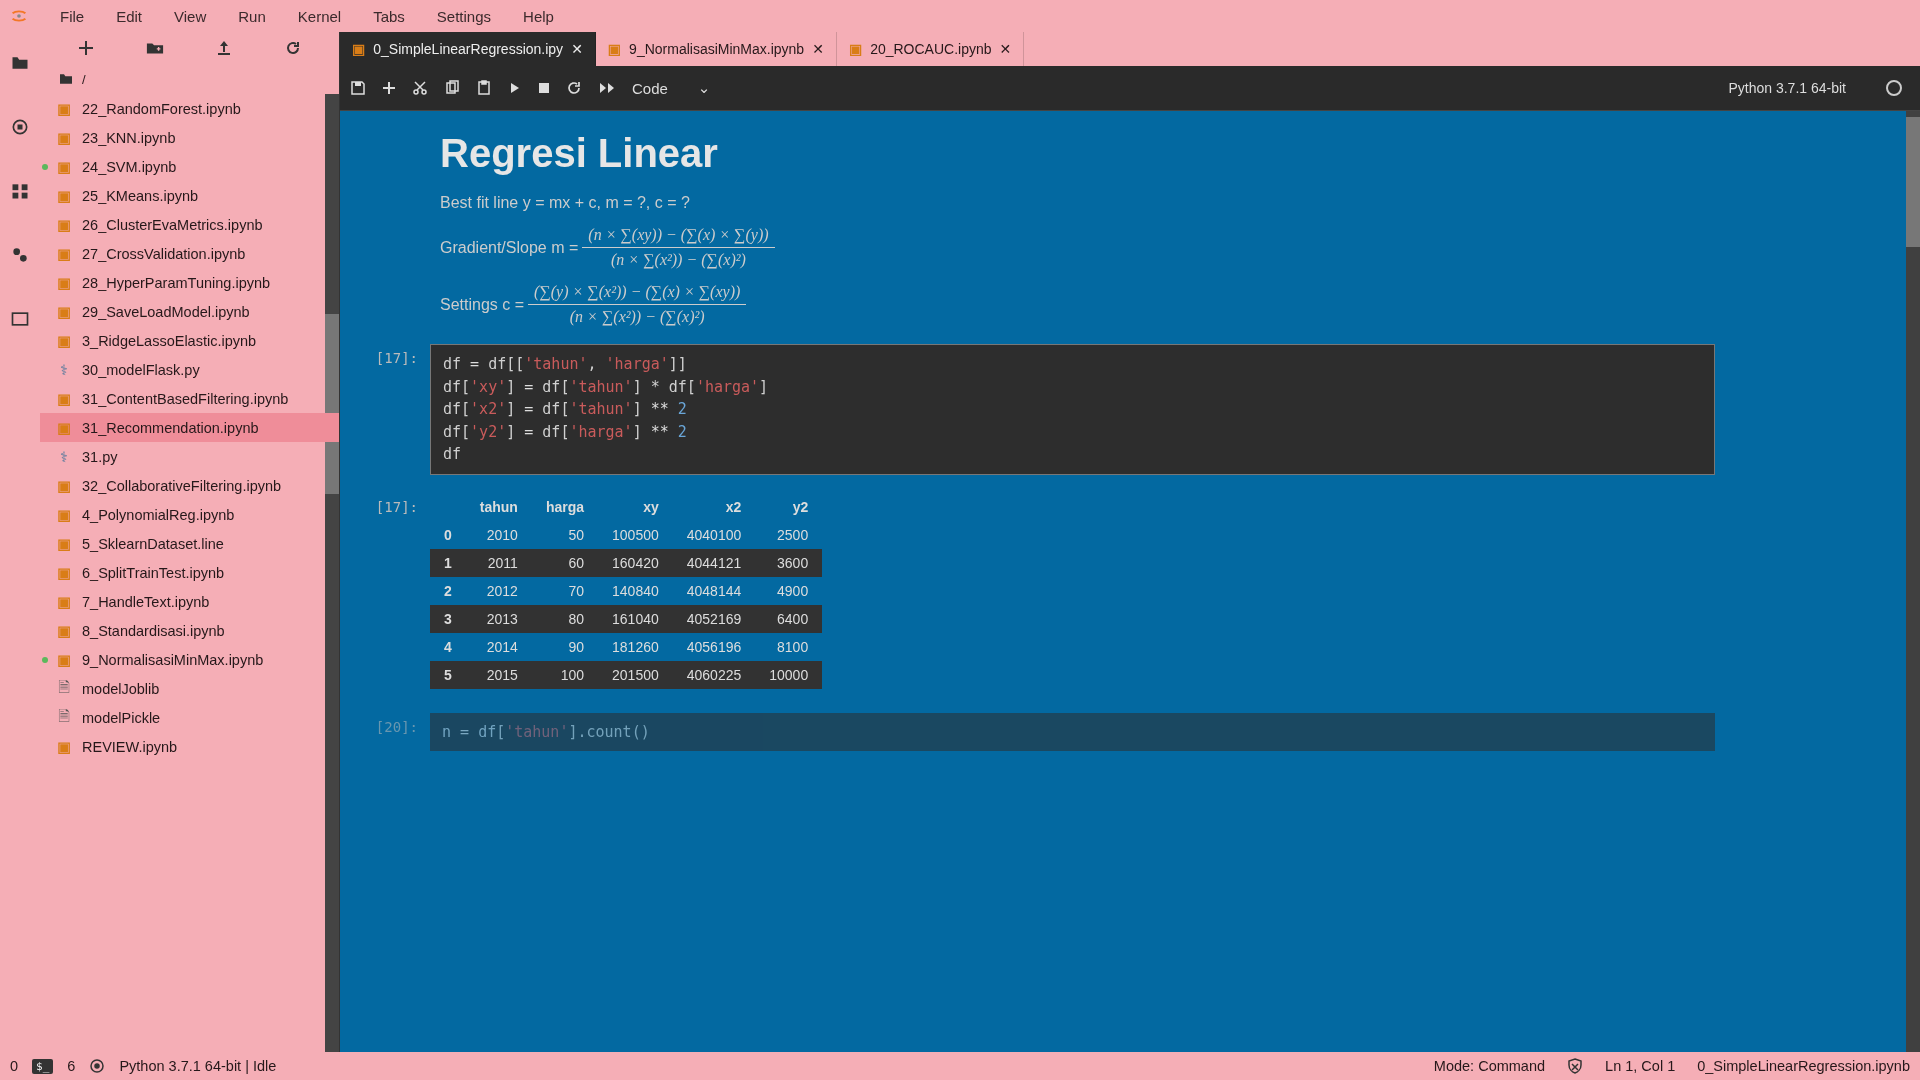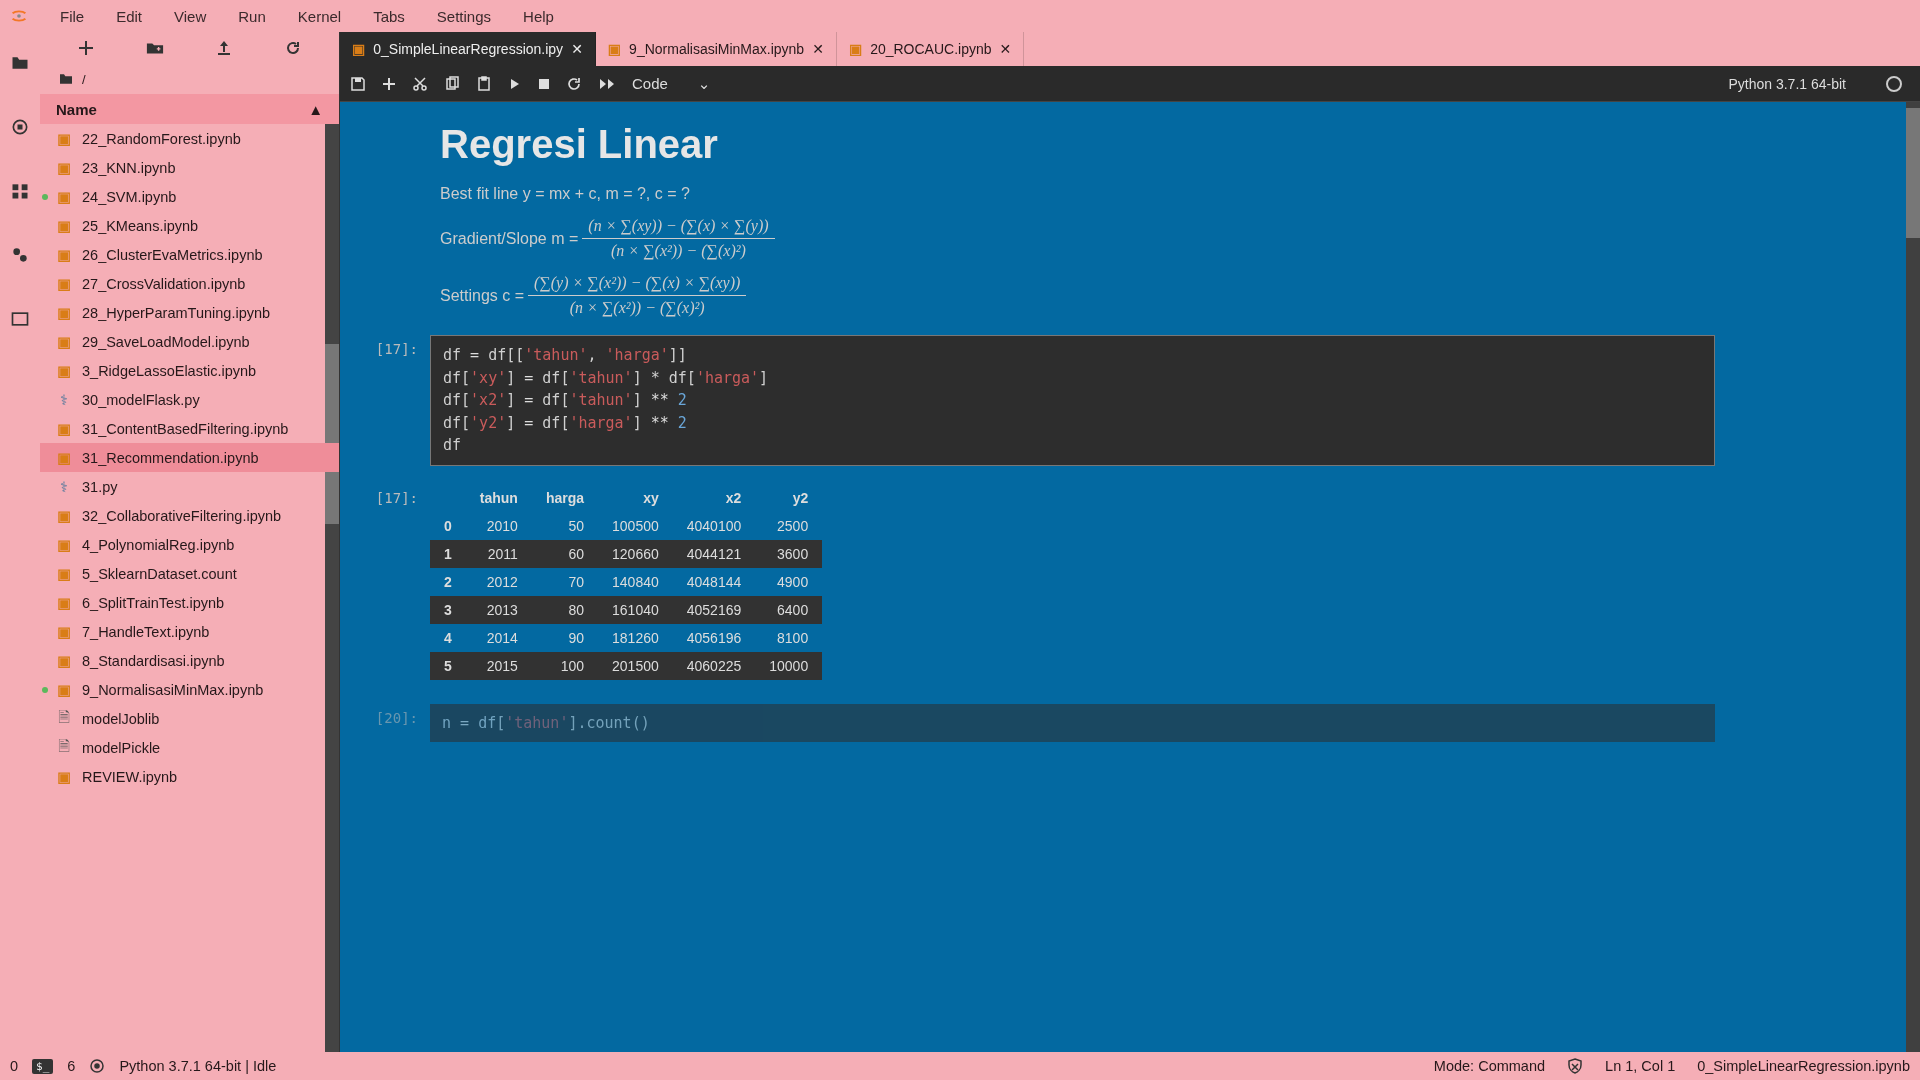--- a/index.html
+++ b/index.html
@@ -38,21 +38,21 @@
 .main { flex: 1; background: #2a2a2a; display: flex; flex-direction: column; }
 
 
 .tab-strip { height: 34px; background: #f5aeb6; display: flex; align-items: stretch; }
 .tab { display: flex; align-items: center; padding: 0 12px; gap: 8px; cursor: pointer; font-size: 14px; border-right: 1px solid rgba(0,0,0,0.15); }
 .tab.active { background: #2a2a2a; color: #eee; }
 .tab .tab-nb-icon { color:#d97d17; font-weight:bold; }
 .tab .close-x { font-size: 14px; }
 
 
-.nb-toolbar { height: 36px; background: #2a2a2a; display: flex; align-items: center; padding: 0 10px; gap: 16px; border-bottom: 1px solid #444; }
+.nb-toolbar { height: 45px; background: #2a2a2a; display: flex; align-items: center; padding: 0 10px; gap: 16px; border-bottom: 1px solid #444; }
 .nb-toolbar .spacer { flex: 1; }
 .nb-toolbar .kernel-name { color: #ddd; font-size: 14px; margin-right: 24px; }
 .nbt-btn { color: #ddd; cursor:pointer; display:flex; align-items:center; }
 .cell-type-sel { color:#ddd; display:flex; align-items:center; gap:30px; font-size:15px; }
 .kernel-ind { width:16px; height:16px; border:2px solid #ccc; border-radius:50%; margin-right:8px; }
 
 
 .nb-body { flex:1; background:#0369a1; color:#ddd; overflow-y:auto; padding: 20px 40px 20px 10px; position:relative; }
 .nb-scroll-gutter { position:absolute; right:0; top:0; width:14px; height:100%; background:#404040; }
 .nb-scroll-thumb { position:absolute; right:0; top:6px; width:14px; height:130px; background:#777; }
@@ -166,24 +166,20 @@
             <path d="M13 2v4h-4"></path>
           </svg>
         </span>
     </div>
     <div class="breadcrumb-row">
       <svg width="16" height="16" viewBox="0 0 24 24" fill="#333">
           <path d="M3 5h6l2 3h10v11H3z"></path>
         </svg>
       <span>/</span>
     </div>
-    <div class="name-header">
-      <span>Name</span>
-      <span>▲</span>
-    </div>
     <div class="file-list" id="file-list">
       <div class="scroll-gutter"></div>
       <div class="scroll-thumb"></div>
     <div class="file-item" style="position: relative;">
           <span class="nb-icon">▣</span>
           <span>22_RandomForest.ipynb</span>
         </div>
         <div class="file-item" style="position: relative;">
           <span class="nb-icon">▣</span>
           <span>23_KNN.ipynb</span>
@@ -235,21 +231,21 @@
         <div class="file-item" style="position: relative;">
           <span class="nb-icon">▣</span>
           <span>32_CollaborativeFiltering.ipynb</span>
         </div>
         <div class="file-item" style="position: relative;">
           <span class="nb-icon">▣</span>
           <span>4_PolynomialReg.ipynb</span>
         </div>
         <div class="file-item" style="position: relative;">
           <span class="nb-icon">▣</span>
-          <span>5_SklearnDataset.count</span>
+          <span>5_SklearnDataset.line</span>
         </div>
         <div class="file-item" style="position: relative;">
           <span class="nb-icon">▣</span>
           <span>6_SplitTrainTest.ipynb</span>
         </div>
         <div class="file-item" style="position: relative;">
           <span class="nb-icon">▣</span>
           <span>7_HandleText.ipynb</span>
         </div>
         <div class="file-item" style="position: relative;">
@@ -405,21 +401,21 @@
                   <td>2010</td>
                   <td>50</td>
                   <td>100500</td>
                   <td>4040100</td>
                   <td>2500</td>
                 </tr>
                 <tr>
                   <td class="idx">1</td>
                   <td>2011</td>
                   <td>60</td>
-                  <td>120660</td>
+                  <td>160420</td>
                   <td>4044121</td>
                   <td>3600</td>
                 </tr>
                 <tr>
                   <td class="idx">2</td>
                   <td>2012</td>
                   <td>70</td>
                   <td>140840</td>
                   <td>4048144</td>
                   <td>4900</td>

